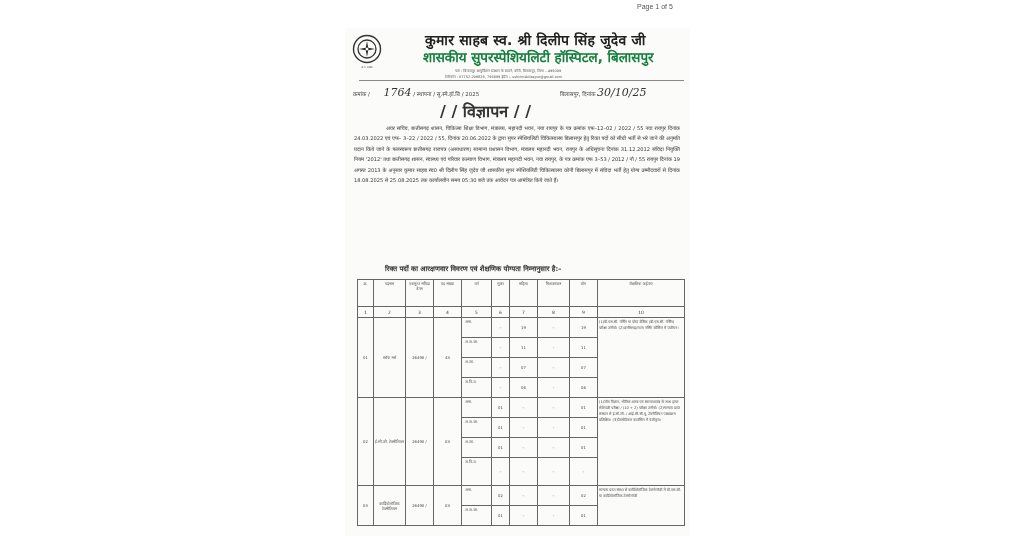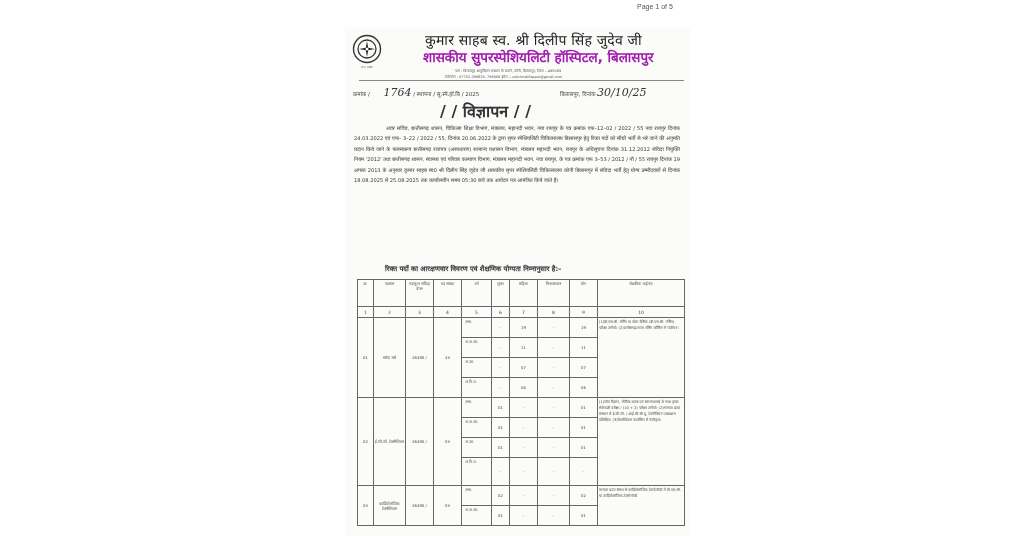--- a/index.html
+++ b/index.html
@@ -45,32 +45,32 @@
     width: 30px;
     font-size: 2.5px;
     text-align: center;
     color: #444;
   }
   .hdr-line1 {
     position: absolute;
     left: 80px;
     top: 2px;
     font-size: 14px;
-    font-weight: normal;
+    font-weight: bold;
     color: #222;
     white-space: nowrap;
     letter-spacing: 0.2px;
   }
   .hdr-line2 {
     position: absolute;
     left: 78px;
     top: 20px;
     font-size: 13.5px;
     font-weight: bold;
-    color: #a21caf;
+    color: #15803d;
     white-space: nowrap;
   }
   .hdr-addr {
     position: absolute;
     left: 110px;
     top: 40px;
     font-size: 3.5px;
     color: #555;
     white-space: nowrap;
   }

